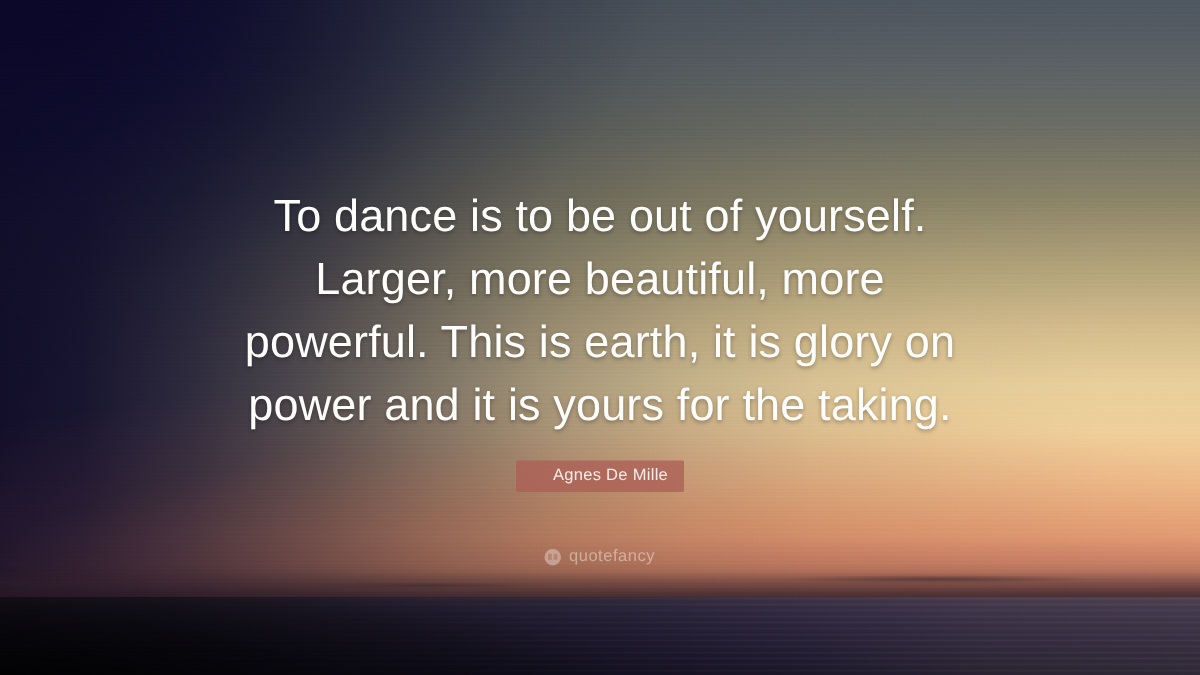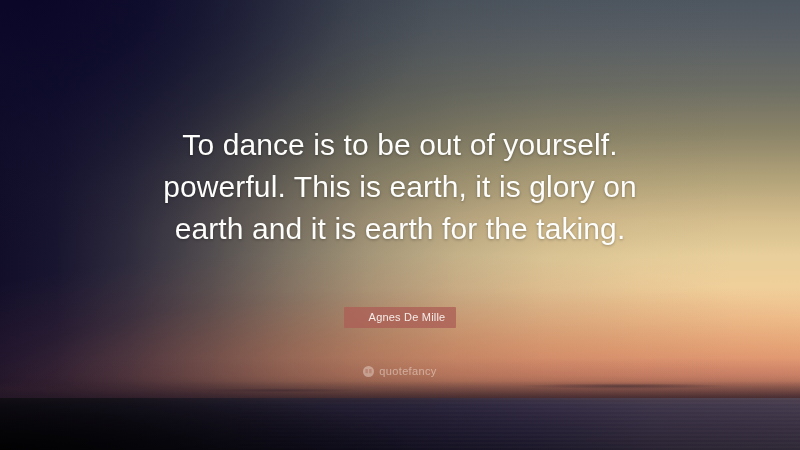--- a/index.html
+++ b/index.html
@@ -287,22 +287,23 @@
   <div class="sea-sheen"></div>
   <div class="sea-ripples"></div>
   <div class="sea-vignette"></div>
 
   <div class="grain"></div>
 
   <div class="content">
 
     <div class="quote-block">
       <span class="quote-line">To dance is to be out of yourself.</span>
+      <span class="quote-line">Larger, more beautiful, more</span>
       <span class="quote-line">powerful. This is earth, it is glory on</span>
-      <span class="quote-line">earth and it is earth for the taking.</span>
+      <span class="quote-line">power and it is yours for the taking.</span>
     </div>
 
     <div class="attribution-wrap">
       <span class="attribution">Agnes De Mille</span>
     </div>
 
     <div class="watermark">
       <span class="wm-icon">
         <svg width="11" height="11" viewBox="0 0 11 11" aria-hidden="true">
           <rect x="2.4" y="3.1" width="2.5" height="4.2" rx="0.5" fill="#c89c8e"></rect>

